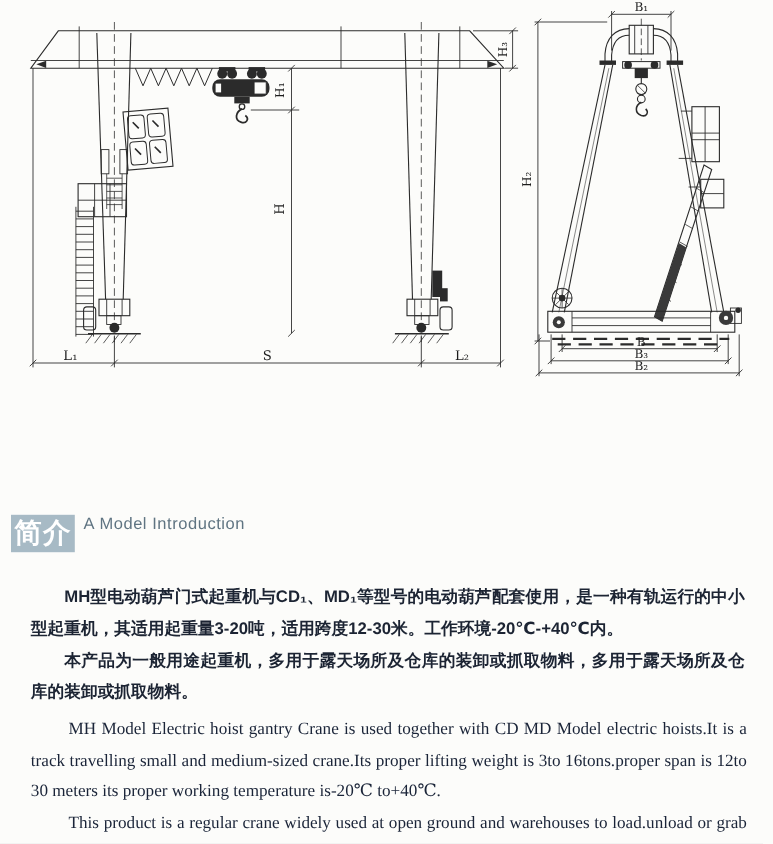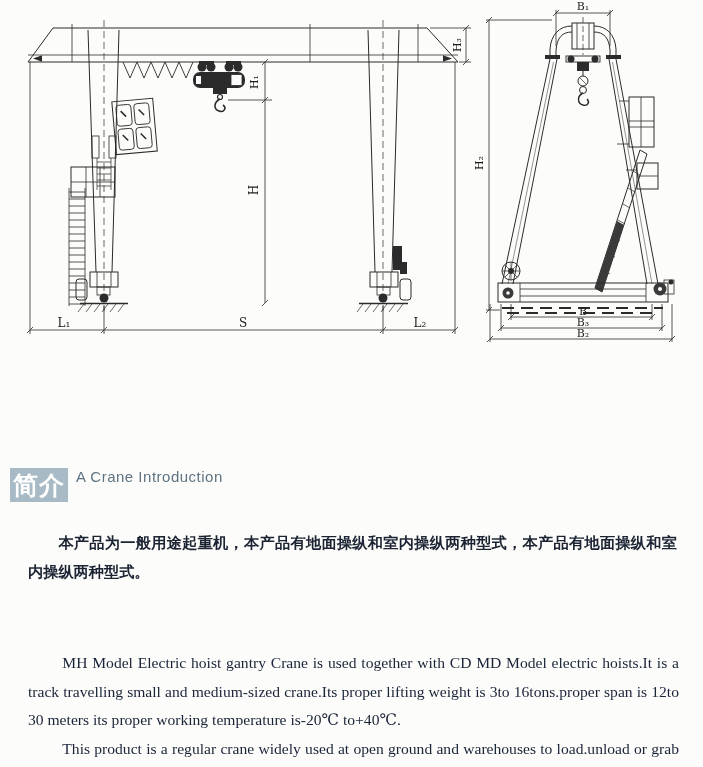--- a/index.html
+++ b/index.html
@@ -259,25 +259,26 @@
       <text class="dimlabel" transform="rotate(-90 483 163)" x="483" y="163" text-anchor="middle" stroke="none">H₂</text>
       <text class="dimlabel" x="583" y="314.5" text-anchor="middle" stroke="none">B</text>
       <text class="dimlabel" x="583" y="325.5" text-anchor="middle" stroke="none">B₃</text>
       <text class="dimlabel" x="583" y="336.5" text-anchor="middle" stroke="none">B₂</text>
     </g>
   </svg>
 
 
   <div class="intro-header">
     <div class="zh-box">简介</div>
-    <div class="en-title">A Crane Introduction</div>
+    <div class="en-title">A Model Introduction</div>
   </div>
 
   <div class="zh-text">
-    <p>本产品为一般用途起重机，本产品有地面操纵和室内操纵两种型式，本产品有地面操纵和室内操纵两种型式。</p>
+    <p>MH型电动葫芦门式起重机与CD₁、MD₁等型号的电动葫芦配套使用，是一种有轨运行的中小型起重机，其适用起重量3-20吨，适用跨度12-30米。工作环境-20℃-+40℃内。</p>
+    <p>本产品为一般用途起重机，多用于露天场所及仓库的装卸或抓取物料，多用于露天场所及仓库的装卸或抓取物料。</p>
   </div>
 
   <div class="en-text">
     <p>MH Model Electric hoist gantry Crane is used together with CD MD Model electric hoists.It is a track travelling small and medium-sized crane.Its proper lifting weight is 3to 16tons.proper span  is 12to 30 meters its proper working temperature is-20℃ to+40℃.</p>
     <p>This product is a regular crane widely used at open ground and warehouses to load.unload or grab materials.It has 2controlling methods.namely ground control and cabin control .</p>
   </div>
 
 </div>
 
 </body></html>

